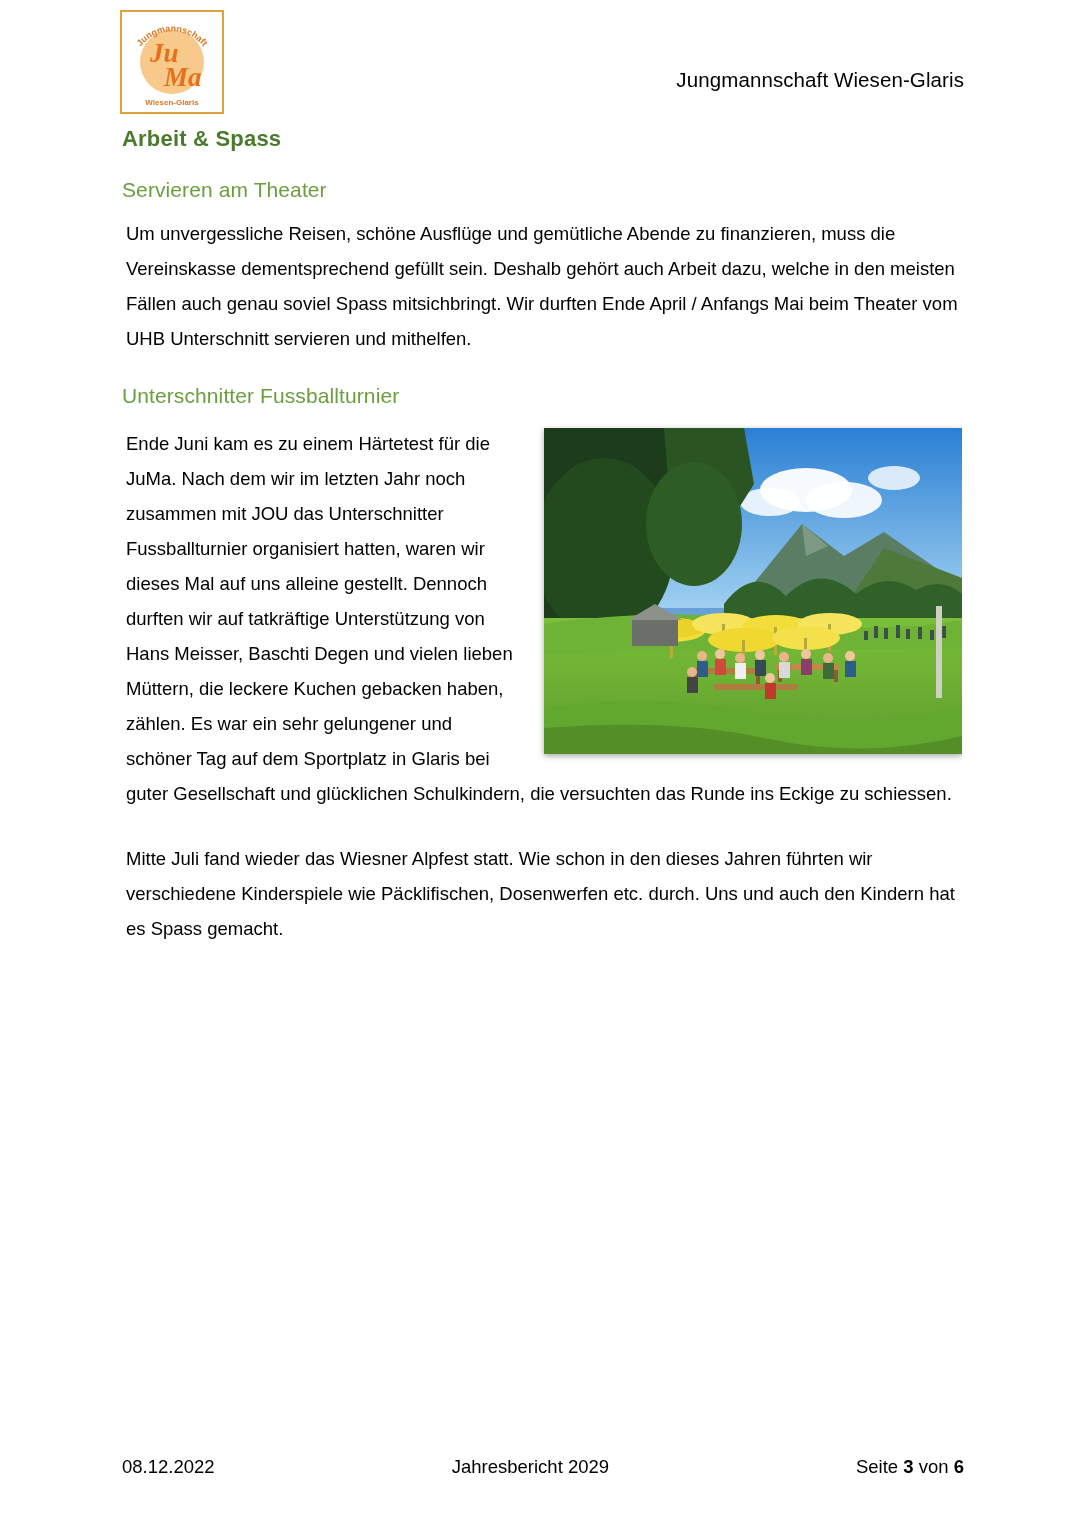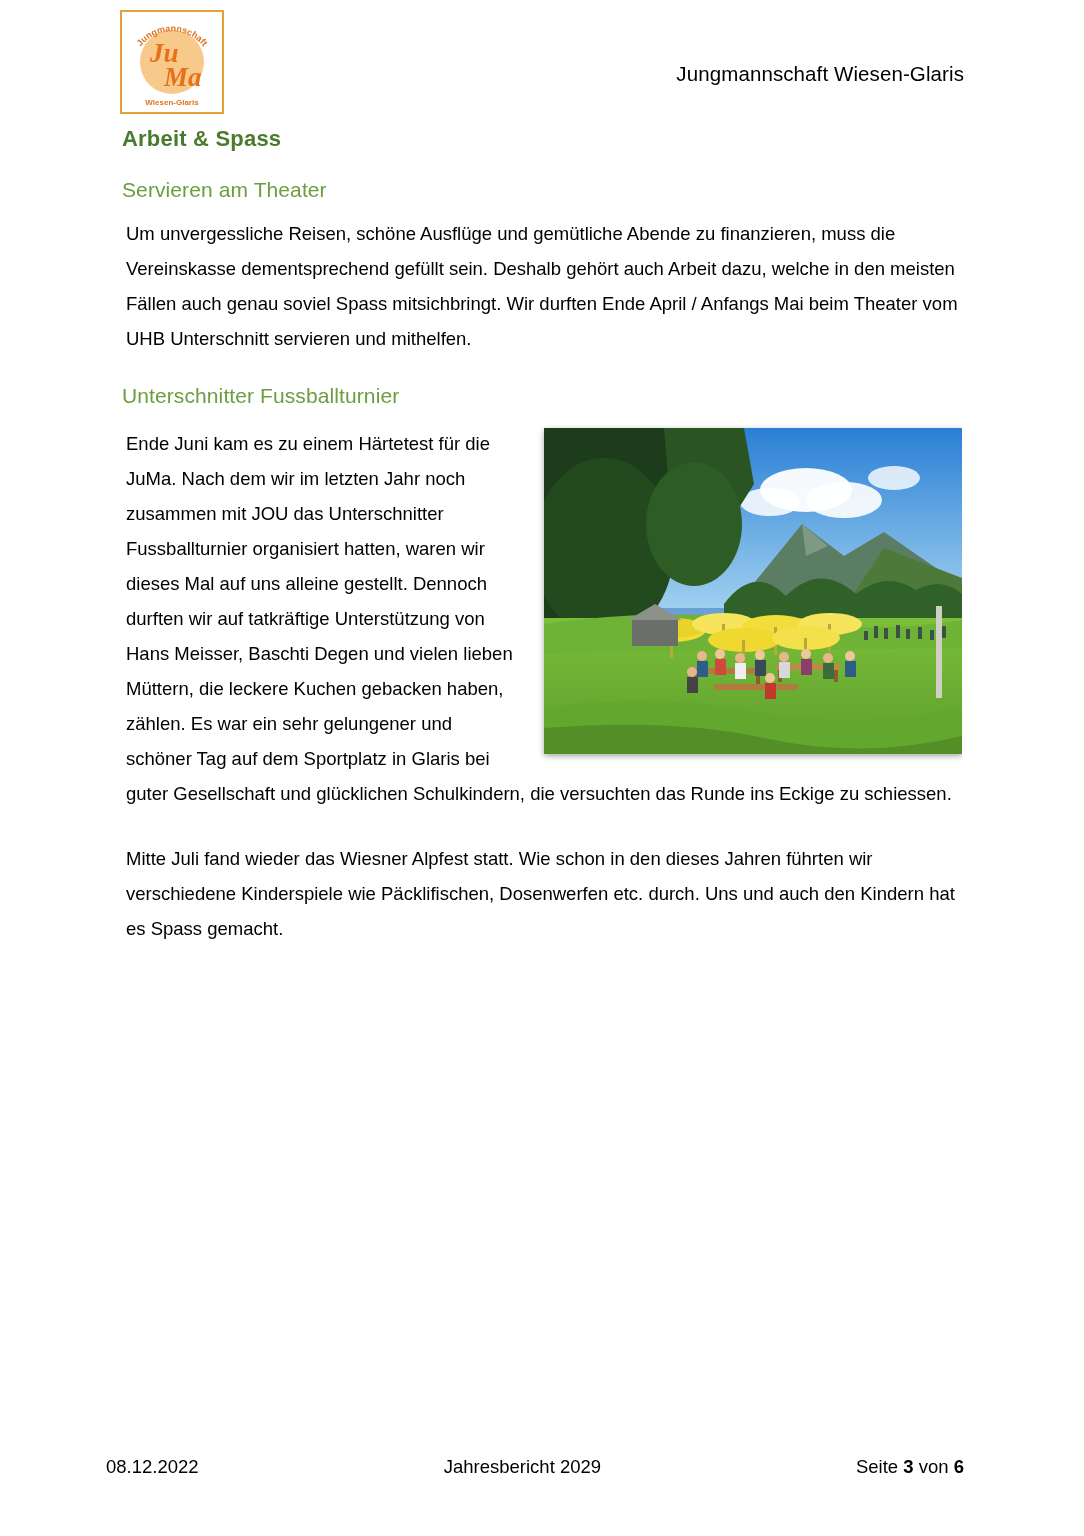--- a/index.html
+++ b/index.html
@@ -32,21 +32,21 @@
     position: absolute;
     left: 120px;
     top: 2px;
     width: 104px;
     height: 104px;
   }
   .logo svg { display: block; }
   .header-title {
     position: absolute;
     right: 120px;
-    top: 54px;
+    top: 60px;
     font-size: 20.5px;
     color: #000000;
     letter-spacing: 0.1px;
     white-space: nowrap;
   }
 
   
   .content {
     position: absolute;
     left: 122px;
@@ -89,21 +89,21 @@
     position: relative;
     box-shadow: 0 2px 6px rgba(0,0,0,0.35);
     overflow: hidden;
     background: #6aa0d8;
   }
   .photo svg { display:block; width:100%; height:100%; }
 
   
   .footer {
     position: absolute;
-    left: 106px;
+    left: 122px;
     right: 120px;
     bottom: 54px;
     height: 26px;
     font-size: 18.5px;
     color: #000000;
     text-decoration: underline;
   }
   .footer .f-left {
     position: absolute; left: 0; top: 0;
   }

